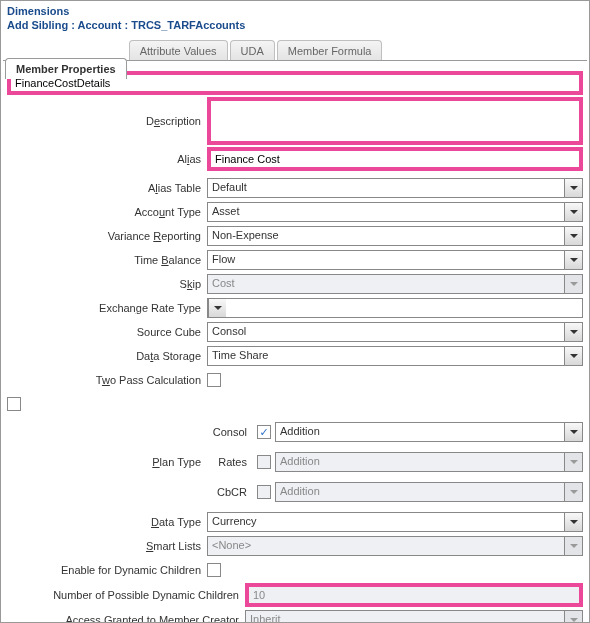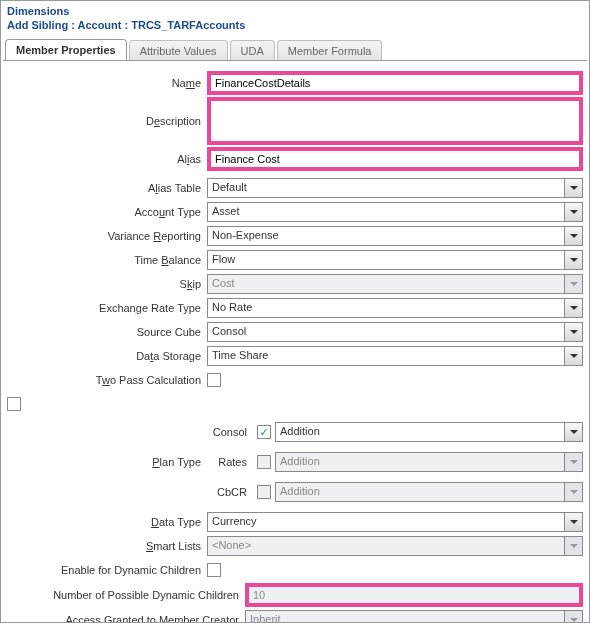--- a/index.html
+++ b/index.html
@@ -52,21 +52,21 @@
     color: #666;
     font-size: 11px;
     cursor: pointer;
     position: relative;
   }
   .tab.active {
     background: #fff;
     color: #333;
     font-weight: bold;
     border-color: #9a9a9a;
-    top: 0;
+    top: 19px;
     padding-bottom: 4px;
   }
   .form-area {
     padding: 10px 6px 6px 6px;
   }
   .row {
     display: flex;
     align-items: center;
     margin-bottom: 2px;
     min-height: 22px;
@@ -188,21 +188,20 @@
   <div class="tabs">
     <div class="tab active">Member Properties</div>
     <div class="tab">Attribute Values</div>
     <div class="tab">UDA</div>
     <div class="tab">Member Formula</div>
   </div>
 
   <div class="form-area">
 
     <div class="row">
-      <div class="label"><span>Na</span><span class="u">m</span><span>e</span></div>
       <div class="field">
           <input type="text" value="FinanceCostDetails" style="">
         </div>
     </div>
 
     <div class="row top">
       <div class="label" style="padding-top:18px"><span>D</span><span class="u">e</span><span>scription</span></div>
       <div class="field">
           <textarea style=""></textarea>
         </div>
@@ -272,21 +271,20 @@
               <div class="tri"></div>
             </div>
         </div>
       </div>
     </div>
 
     <div class="row">
       <div class="label"><span>Exchan</span><span class="u">g</span><span>e Rate Type</span></div>
       <div class="field">
         <div class="select">
-          <div class="sel-text">No Rate</div>
           <div class="sel-btn">
               <div class="tri"></div>
             </div>
         </div>
       </div>
     </div>
 
     <div class="row">
       <div class="label">Source Cube</div>
       <div class="field">

